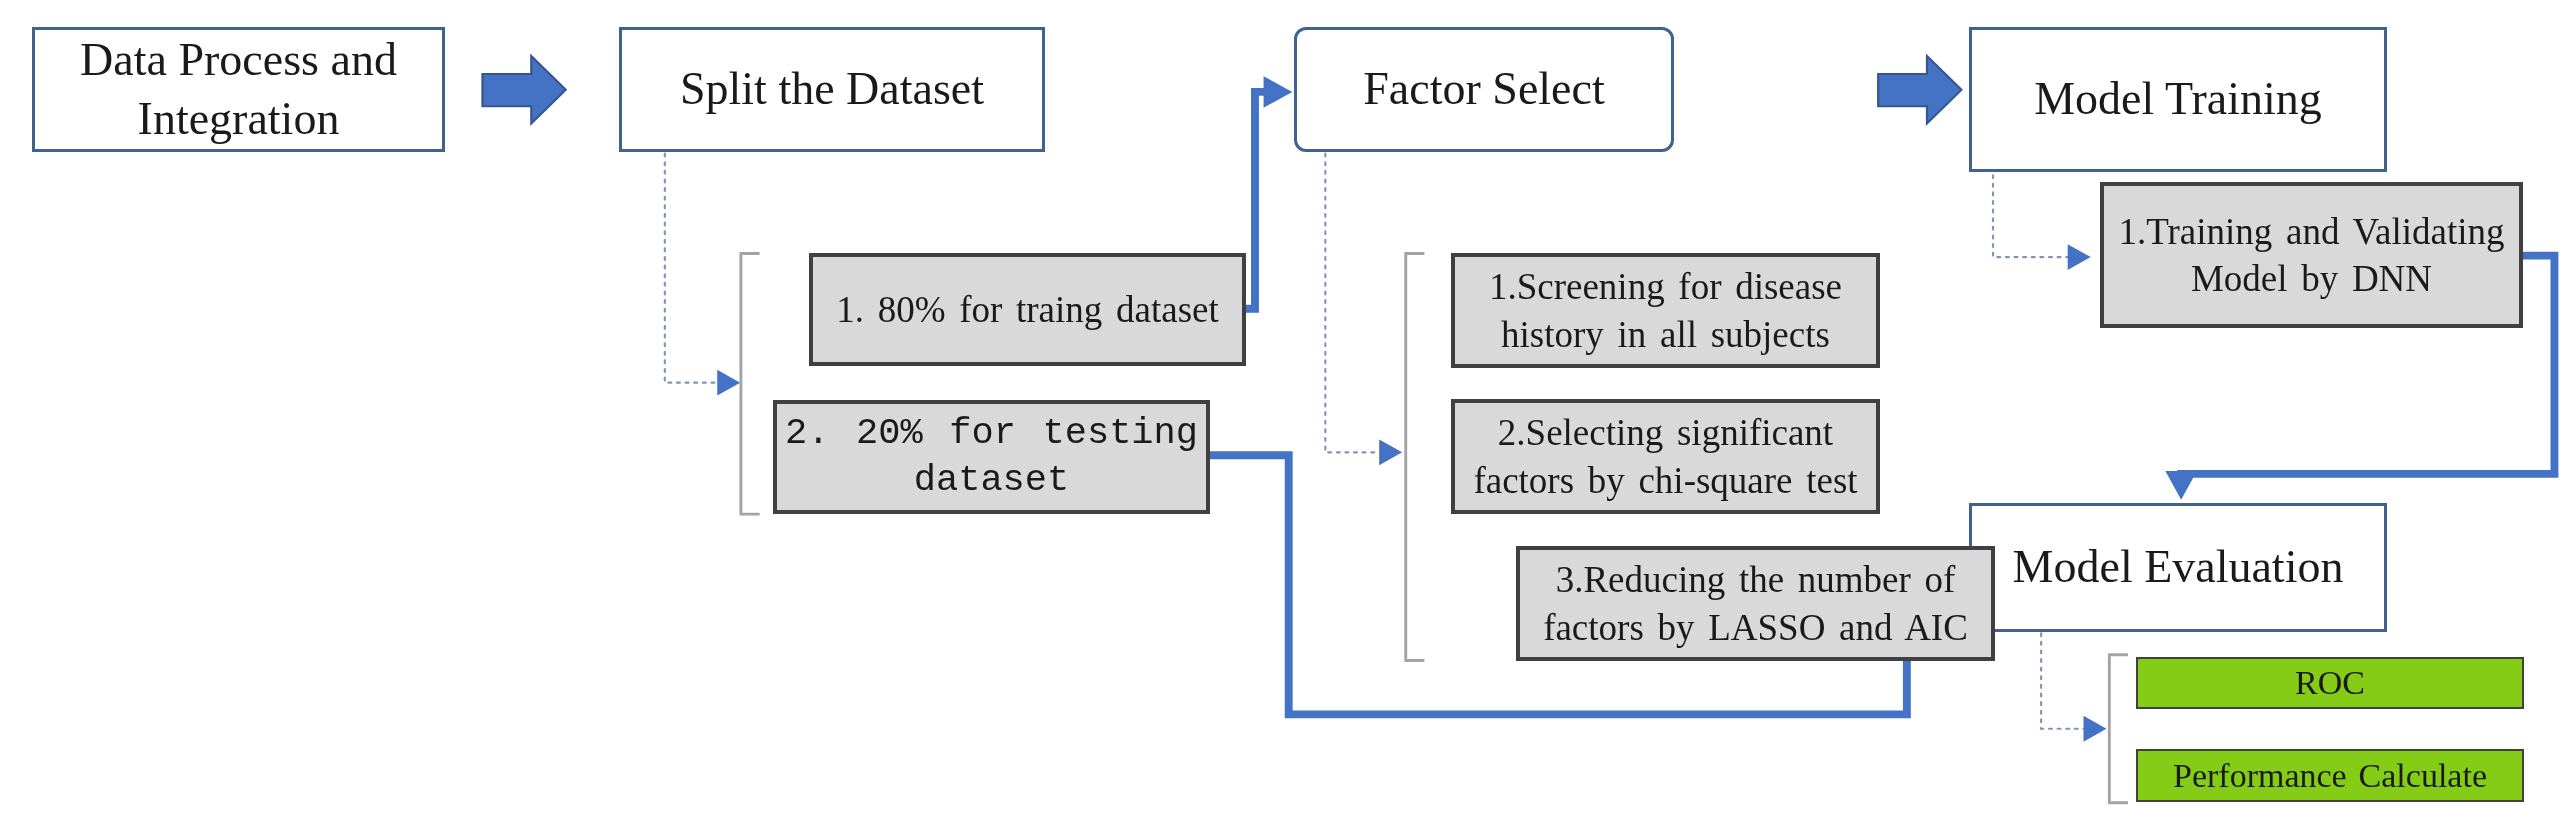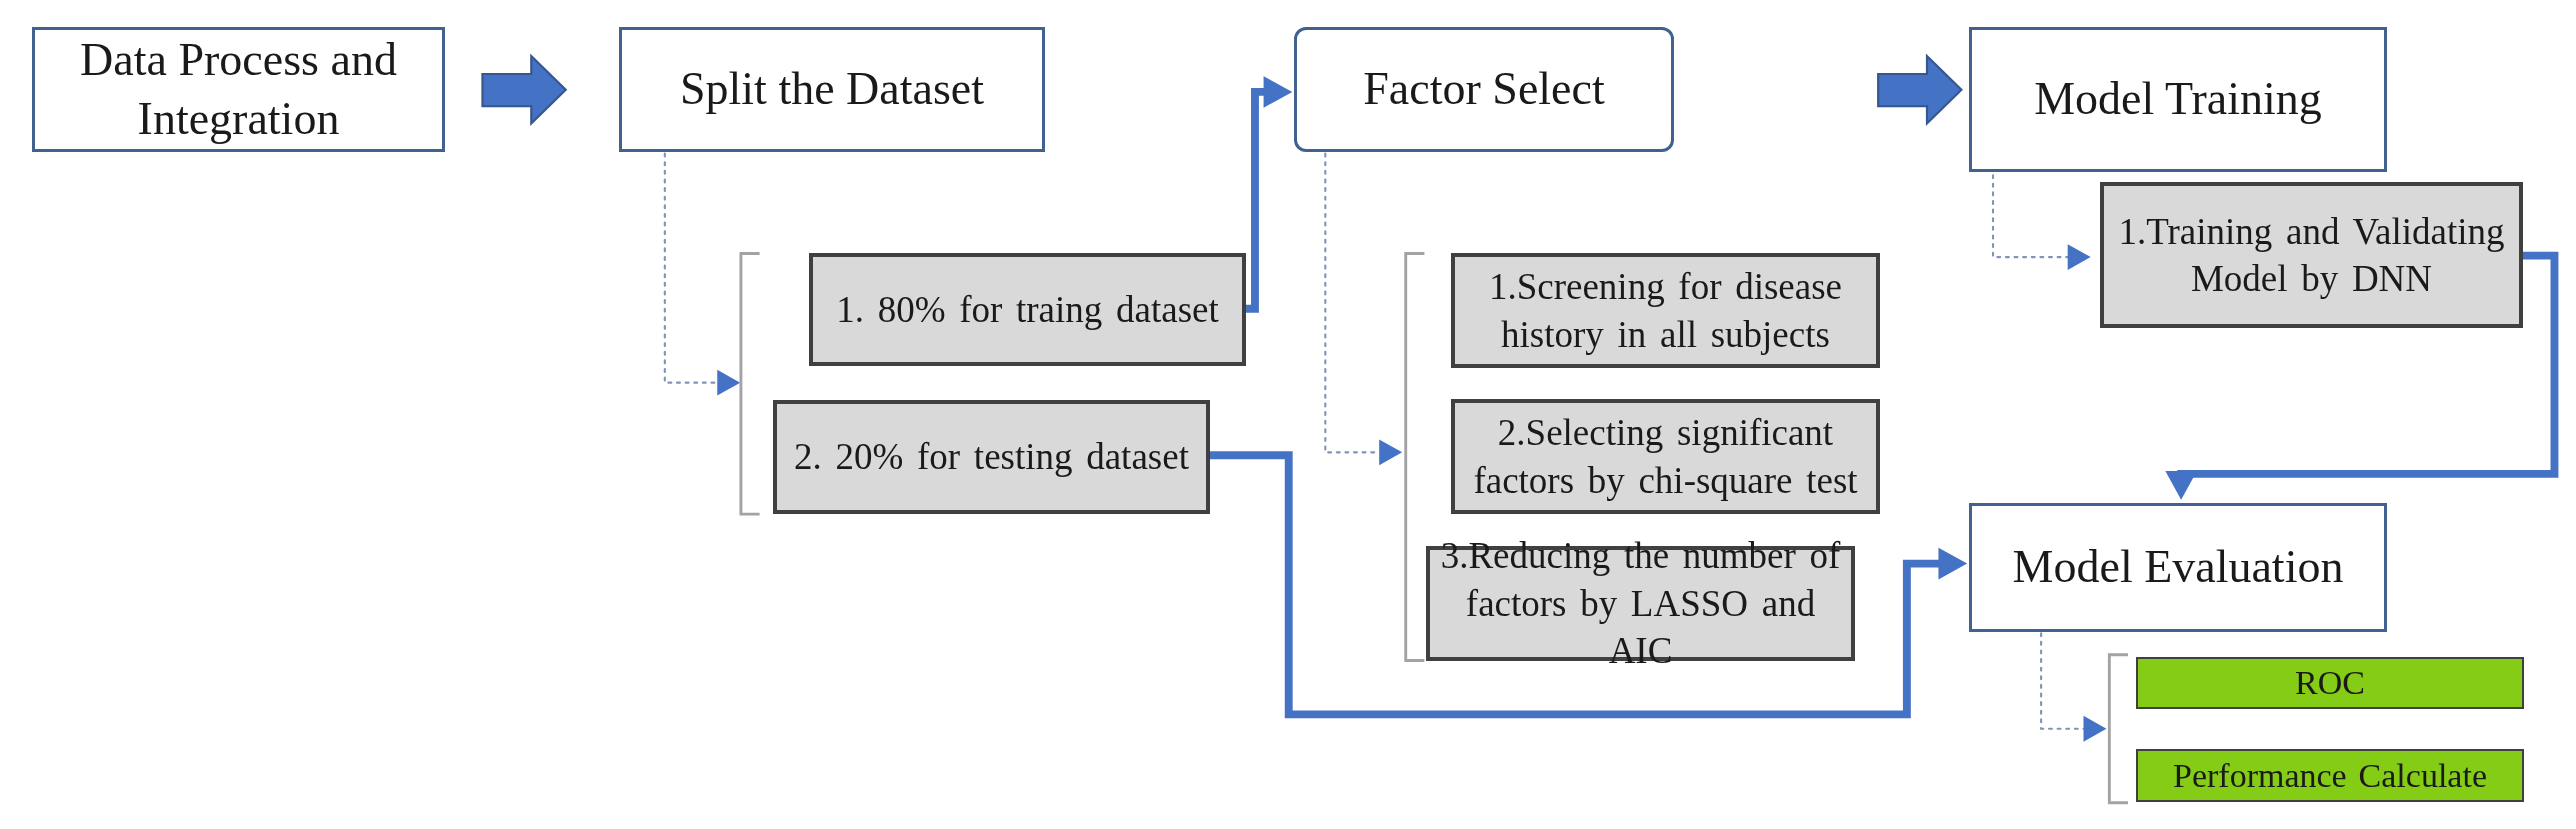--- a/index.html
+++ b/index.html
@@ -97,35 +97,35 @@
   </div>
 
   <div class="node node--main" style="left:1969px;top:503px;width:418px;height:129px;">
     <span>Model Evaluation</span>
   </div>
 
   <div class="node node--sub" style="left:801px;top:253px;width:437px;height:113px;">
     <span>1. 80% for traing dataset</span>
   </div>
 
-  <div class="node node--sub" style="left:765px;top:400px;width:437px;height:114px;">
+  <div class="node node--sub" style="left:765px;top:400px;width:437px;height:114px;font-family:Liberation Mono, monospace;">
     <span>2. 20% for testing dataset</span>
   </div>
 
   <div class="node node--sub" style="left:1443px;top:253px;width:429px;height:115px;">
     <span>1.Screening for disease
 history in all subjects</span>
   </div>
 
   <div class="node node--sub" style="left:1443px;top:399px;width:429px;height:115px;">
     <span>2.Selecting significant
 factors by chi-square test</span>
   </div>
 
-  <div class="node node--sub" style="left:1418px;top:546px;width:429px;height:115px;">
+  <div class="node node--sub" style="left:1508px;top:546px;width:479px;height:115px;">
     <span>3.Reducing the number of
 factors by LASSO and AIC</span>
   </div>
 
   <div class="node node--sub" style="left:2092px;top:182px;width:423px;height:146px;">
     <span>1.Training and Validating
 Model by DNN</span>
   </div>
 
   <div class="node node--small" style="left:2136px;top:657px;width:388px;height:52px;">

